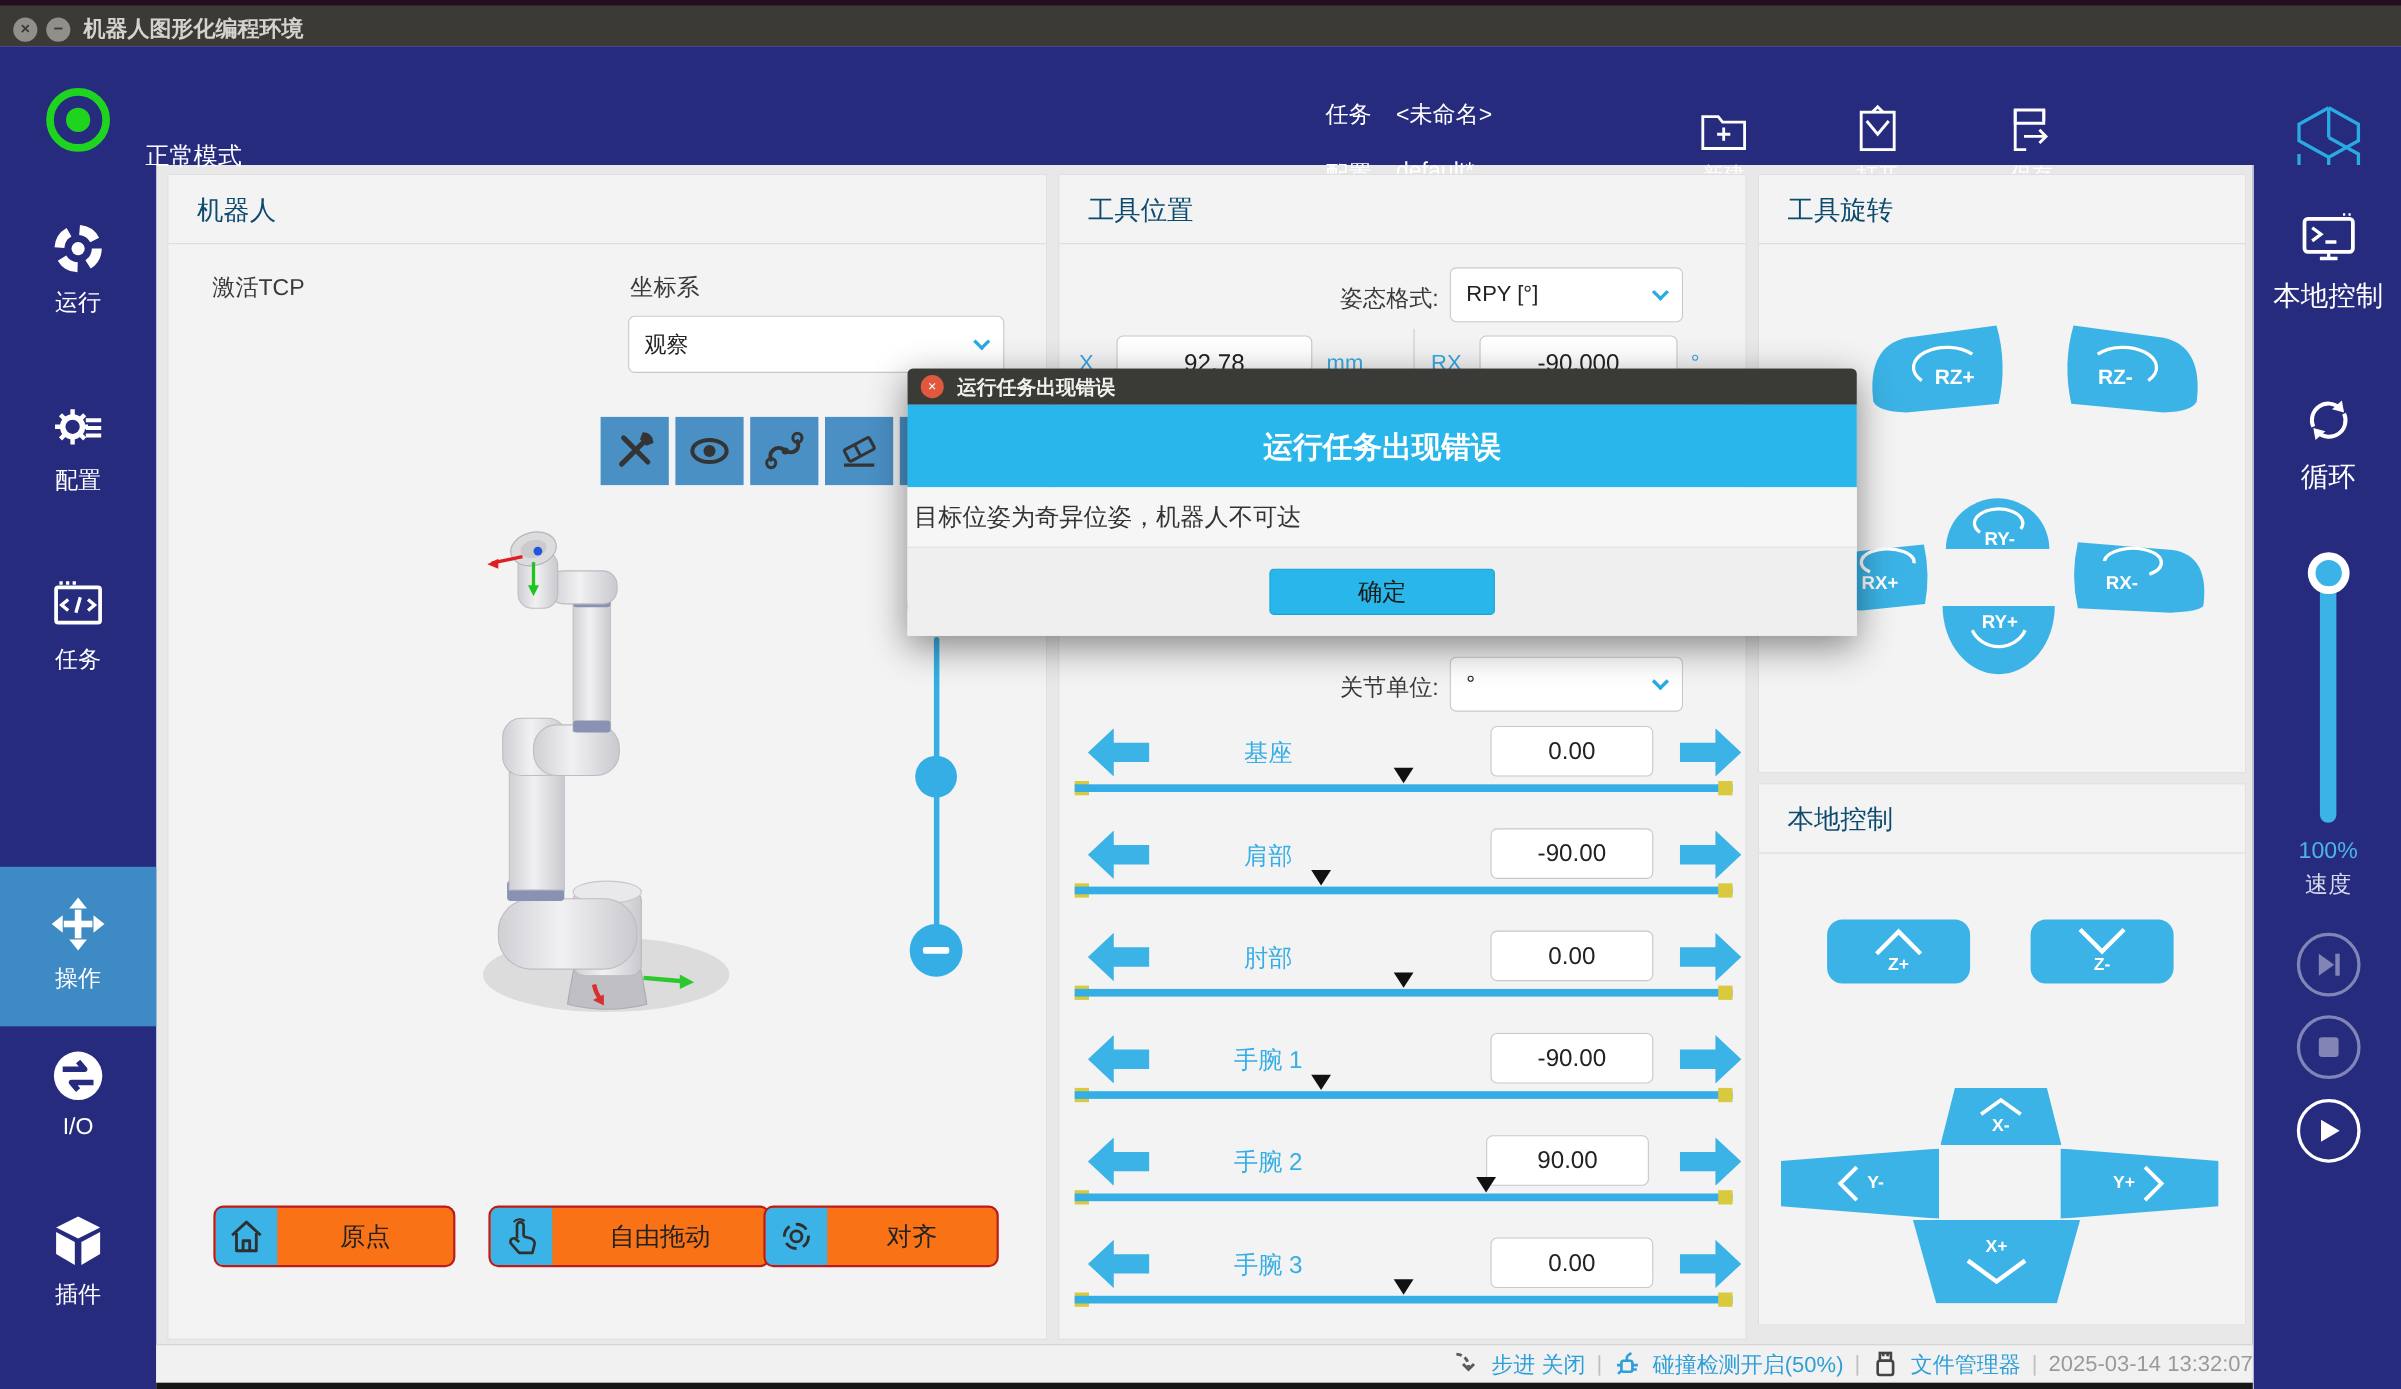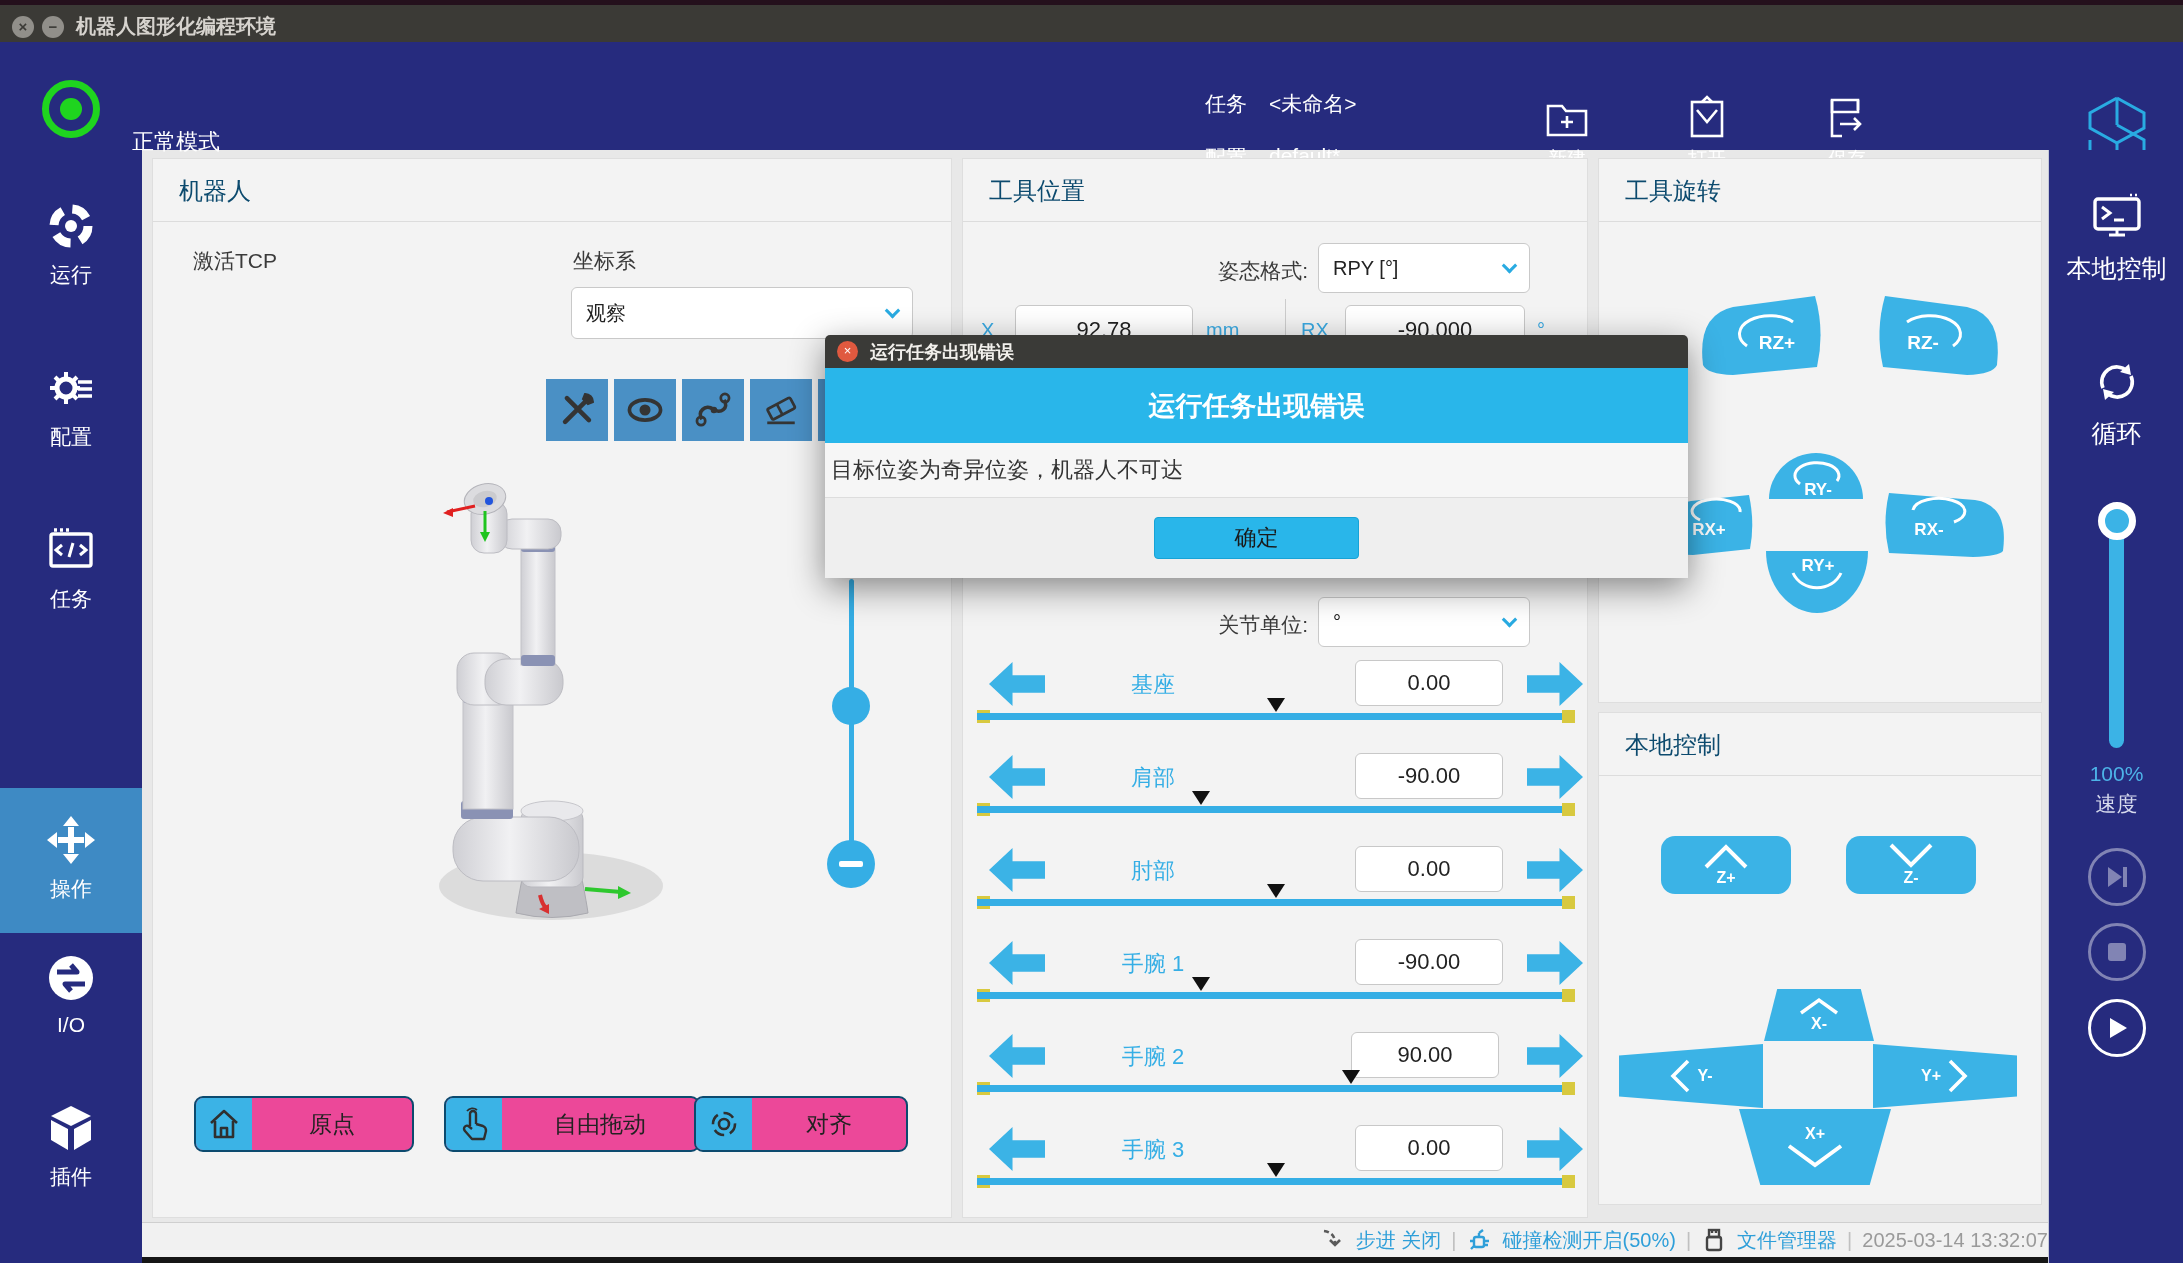--- a/index.html
+++ b/index.html
@@ -46,22 +46,22 @@
   .dropdown { position:absolute; background:#fff; border:1px solid #c9c9c9; border-radius:6px;
               display:flex; align-items:center; padding:0 14px; font-size:20px; color:#222; cursor:pointer; }
   .dropdown .chev { margin-left:auto; width:11px; height:11px; border-right:3px solid #29abe2;
                     border-bottom:3px solid #29abe2; transform:rotate(45deg) translate(-2px,-2px); }
 
   
   .tool-btn { position:absolute; width:62px; height:62px; background:#4a90c5; cursor:pointer;
               display:flex; align-items:center; justify-content:center; }
   .tool-btn svg { width:44px; height:44px; }
 
-  .split-btn { position:absolute; height:56px; display:flex; border:2px solid #0c4a6e; border-radius:9px;
-               overflow:hidden; background:#ec4899; cursor:pointer; }
+  .split-btn { position:absolute; height:56px; display:flex; border:2px solid #b91c1c; border-radius:9px;
+               overflow:hidden; background:#f97316; cursor:pointer; }
   .split-btn .ic { width:56px; background:#3bb3e6; display:flex; align-items:center; justify-content:center; }
   .split-btn .ic svg { width:36px; height:36px; }
   .split-btn .lab { flex:1; display:flex; align-items:center; justify-content:center; font-size:23px; color:#222; }
 
   .zoom-line { position:absolute; width:5px; background:#35aee5; border-radius:3px; }
   .zoom-circle { position:absolute; border-radius:50%; background:#35aee5; }
   .zoom-circle .bar { position:absolute; left:50%; top:50%; transform:translate(-50%,-50%);
                       width:24px; height:6px; background:#fff; border-radius:2px; }
   .zoom-circle .vbar { position:absolute; left:50%; top:50%; transform:translate(-50%,-50%);
                       width:6px; height:24px; background:#fff; border-radius:2px; }

